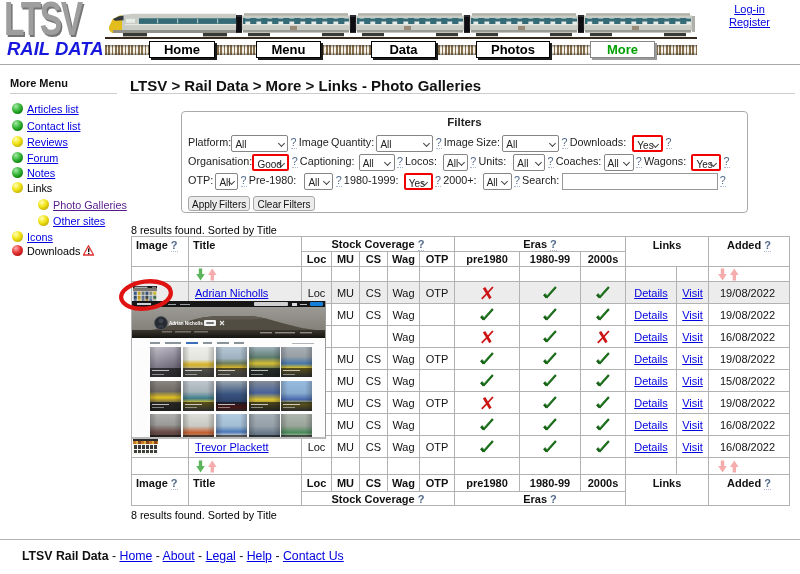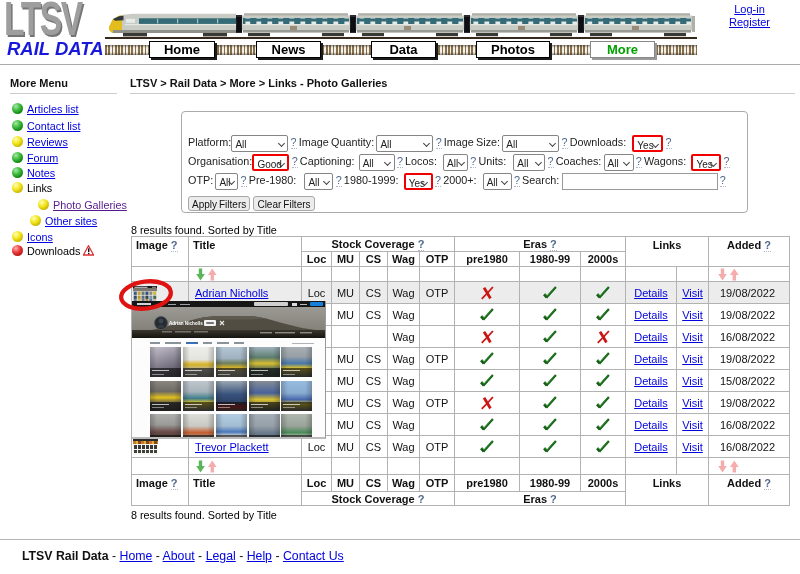--- a/index.html
+++ b/index.html
@@ -18,21 +18,21 @@
 #btn-more{color:#00a000;border-color:#888;box-shadow:2px 2px 0 #9a9a9a;}
 
 #moremenu{left:10px;top:77px;font-size:11px;font-weight:bold;color:#111;}
 .mline{height:1px;background:#ccc;}
 .mitem{position:absolute;left:12px;height:16px;font-size:10.8px;white-space:nowrap;}
 .ball{display:inline-block;width:11px;height:11px;border-radius:50%;vertical-align:-1px;margin-right:4px;}
 .bgreen{background:radial-gradient(circle at 35% 30%,#a8e8a8 0%,#3dbb3d 40%,#0b7d0b 78%,#065f06 100%);}
 .byellow{background:radial-gradient(circle at 35% 30%,#ffffb4 0%,#f2e418 42%,#c4b108 78%,#968804 100%);}
 .bred{background:radial-gradient(circle at 35% 30%,#ffb0b0 0%,#e83838 42%,#b61212 78%,#8d0404 100%);}
 
-#crumb{left:130px;top:77px;font-size:11px;font-weight:bold;color:#111;}
+#crumb{left:130px;top:77px;font-size:15px;font-weight:bold;color:#111;}
 #fbox{left:181px;top:111px;width:565px;height:100px;border:1px solid #aaa;border-radius:4px;font-size:12px;color:#222;}
 #ftitle{text-align:center;font-weight:bold;font-size:11.5px;margin-top:4px;}
 .frow{position:absolute;left:6px;white-space:nowrap;font-size:10.8px;word-spacing:-0.8px;}
 .sel{display:inline-block;position:relative;box-sizing:border-box;height:17px;border:1px solid #858585;border-radius:2px;background:#fff;font-size:10px;color:#222;padding:3px 8px 0 3px;vertical-align:middle;overflow:hidden;white-space:nowrap;}
 .sel:after{content:"";position:absolute;right:3.5px;top:4.5px;width:4px;height:4px;border-right:1.4px solid #444;border-bottom:1.4px solid #444;transform:rotate(45deg);}
 .sel.red{border:2px solid #f20000;}
 .q{color:#50688a;border-bottom:1px dotted #aab8d0;text-decoration:none;}
 .fbtn{display:inline-block;box-sizing:border-box;height:15px;padding:1.5px 3px;background:#ececec;border:1px solid #a8a8a8;border-radius:3px;font-size:10px;color:#111;margin-right:1px;}
 #srch{display:inline-block;box-sizing:border-box;width:156px;height:17px;border:1px solid #999;background:#fff;vertical-align:middle;}
 
@@ -110,47 +110,48 @@
 <use href="#coach" x="251"></use>
 <rect x="359" y="7" width="6" height="18" fill="#2a2a30"></rect>
 <path d="M359 9 L365 9 L364 16 L365 24 L359 24 L360 16 Z" fill="#0e0e12"></path>
 <use href="#coach" x="365"></use>
 <rect x="473" y="7" width="6" height="18" fill="#2a2a30"></rect>
 <path d="M473 9 L479 9 L478 16 L479 24 L473 24 L474 16 Z" fill="#0e0e12"></path>
 <use href="#coach" x="479"></use>
 <rect x="587" y="8" width="3" height="16" fill="#b0b0aa"></rect>
 </svg></div>
   <div class="navbtn" style="left:149px;width:64px;">Home</div>
-  <div class="navbtn" style="left:256px;width:63px;">News</div>
+  <div class="navbtn" style="left:256px;width:63px;">Menu</div>
   <div class="navbtn" style="left:371px;width:63px;">Data</div>
   <div class="navbtn" style="left:476px;width:72px;">Photos</div>
   <div class="navbtn" id="btn-more" style="left:590px;width:63px;">More</div>
   <div class="abs" id="hdrline"></div>
 
   <div class="abs" id="moremenu">More Menu</div>
   <div class="abs mline" style="left:10px;top:93px;width:107px;"></div>
   <div class="mitem" style="top:103px;"><span class="ball bgreen"></span><a href="#a">Articles list</a></div>
   <div class="mitem" style="top:120px;"><span class="ball bgreen"></span><a href="#a">Contact list</a></div>
   <div class="mitem" style="top:136px;"><span class="ball byellow"></span><a href="#a">Reviews</a></div>
   <div class="mitem" style="top:152px;"><span class="ball bgreen"></span><a href="#a">Forum</a></div>
   <div class="mitem" style="top:167px;"><span class="ball bgreen"></span><a href="#a">Notes</a></div>
   <div class="mitem" style="top:182px;"><span class="ball byellow"></span>Links</div>
   <div class="mitem" style="top:199px;left:38px;"><span class="ball byellow"></span><a href="#a" class="v">Photo Galleries</a></div>
-  <div class="mitem" style="top:215px;left:30px;"><span class="ball byellow"></span><a href="#a">Other sites</a></div>
+  <div class="mitem" style="top:215px;left:38px;"><span class="ball byellow"></span><a href="#a">Other sites</a></div>
   <div class="mitem" style="top:231px;"><span class="ball byellow"></span><a href="#a">Icons</a></div>
   <div class="mitem" style="top:245px;"><span class="ball bred"></span>Downloads <svg width="11" height="11" viewBox="0 0 11 11" style="vertical-align:-1px">
         <path d="M5.5 0.8 L10.6 10 L0.4 10 Z" fill="#fff" stroke="#e03030" stroke-width="1.3"></path>
         <rect x="5" y="3.4" width="1.4" height="3.6" fill="#111"></rect>
         <rect x="5" y="7.8" width="1.4" height="1.4" fill="#111"></rect>
       </svg></div>
 
   <div class="abs" id="crumb">LTSV &gt; Rail Data &gt; More &gt; Links - Photo Galleries</div>
   <div class="abs mline" style="left:130px;top:93px;width:665px;"></div>
 
   <div class="abs" id="fbox">
+    <div id="ftitle">Filters</div>
     <div class="frow" style="top:23px;">Platform: <span class="sel" style="width:57px;margin-left:-2px;">All</span> <a class="q" href="#q">?</a> Image Quantity: <span class="sel" style="width:57px;">All</span> <a class="q" href="#q">?</a> Image Size: <span class="sel" style="width:57px;">All</span> <a class="q" href="#q">?</a> Downloads: <span class="sel red" style="width:31px;margin-left:4px;">Yes</span> <a class="q" href="#q">?</a></div>
     <div class="frow" style="top:42px;">Organisation: <span class="sel red" style="width:37px;margin-left:-2px;">Good</span> <a class="q" href="#q">?</a> Captioning: <span class="sel" style="width:36px;margin-left:2px;">All</span> <a class="q" href="#q">?</a> Locos: <span class="sel" style="width:25px;margin-left:4px;">All</span> <a class="q" href="#q">?</a> Units: <span class="sel" style="width:32px;margin-left:5px;">All</span> <a class="q" href="#q">?</a> Coaches: <span class="sel" style="width:30px;">All</span> <a class="q" href="#q">?</a> Wagons: <span class="sel red" style="width:30px;margin-left:3px;">Yes</span> <a class="q" href="#q">?</a></div>
     <div class="frow" style="top:61px;">OTP: <span class="sel" style="width:23px;">All</span> <a class="q" href="#q">?</a> Pre-1980: <span class="sel" style="width:29px;margin-left:6px;">All</span> <a class="q" href="#q">?</a> 1980-1999: <span class="sel red" style="width:29px;margin-left:3px;">Yes</span> <a class="q" href="#q">?</a> 2000+: <span class="sel" style="width:29px;margin-left:4px;">All</span> <a class="q" href="#q">?</a> Search: <span id="srch"></span> <a class="q" href="#q">?</a></div>
     <div class="frow" style="top:84px;"><span class="fbtn">Apply Filters</span> <span class="fbtn">Clear Filters</span></div>
   </div>
 
   <div class="abs" style="left:131px;top:224px;font-size:10.8px;">8 results found. Sorted by Title</div>
 
   <div class="abs" id="results" style="top:236px;">
   <table class="res">

